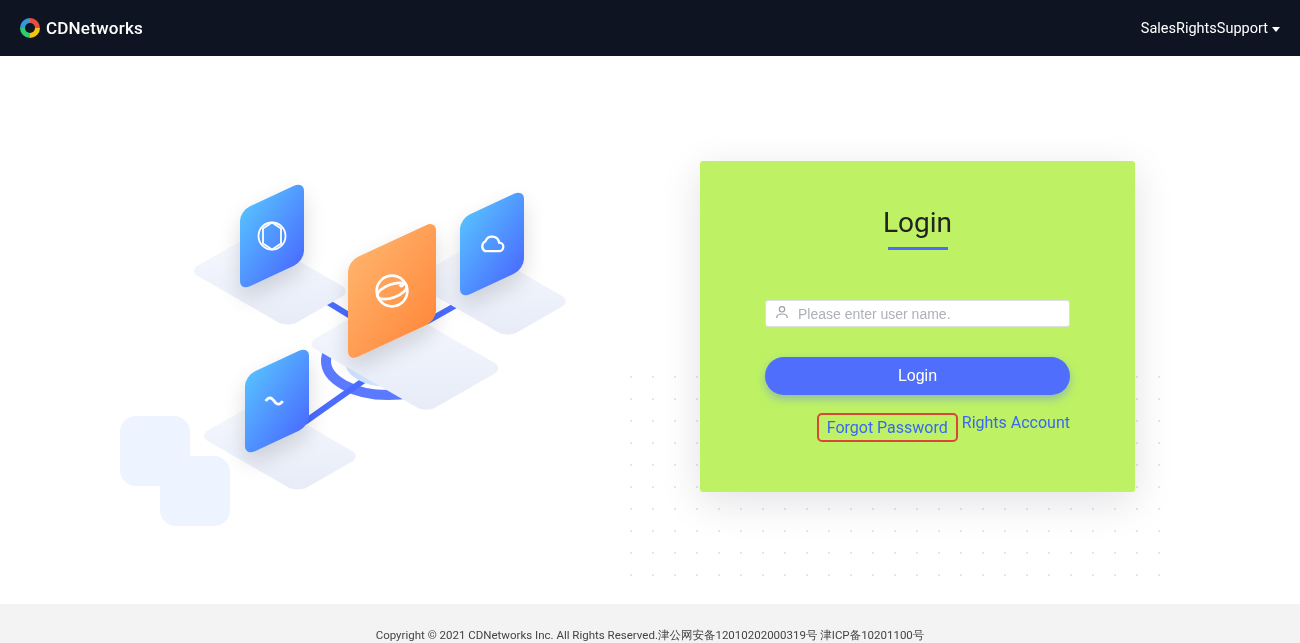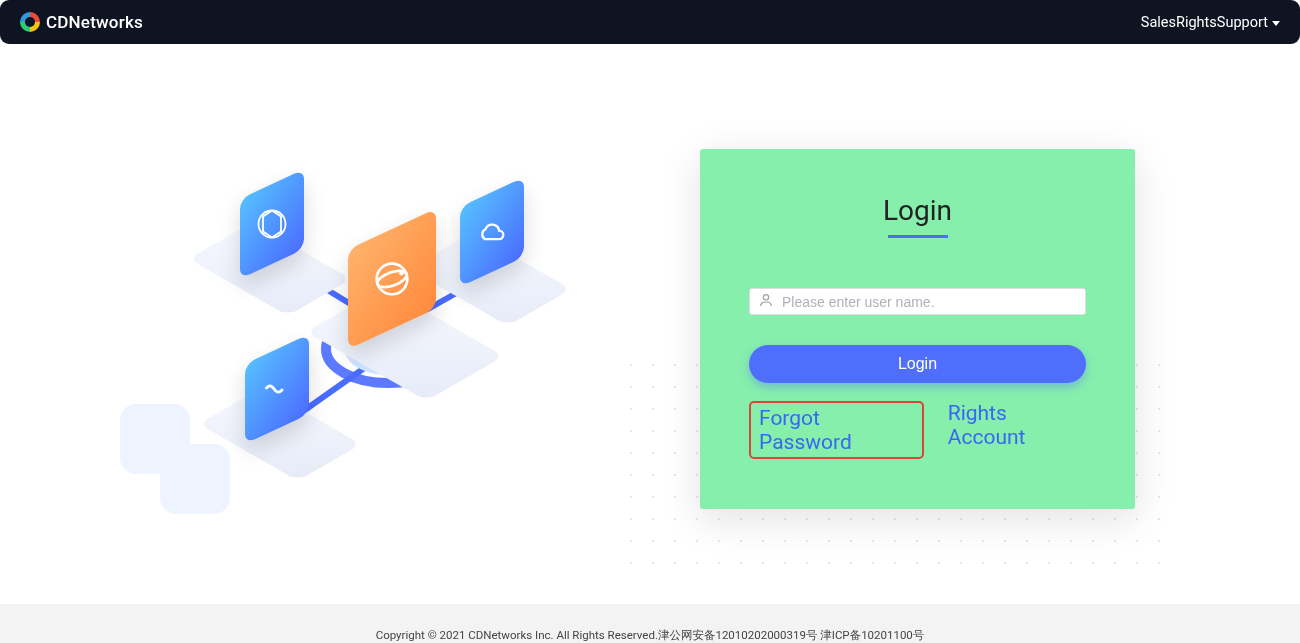--- a/index.html
+++ b/index.html
@@ -6,28 +6,27 @@
   body {
     font-family: -apple-system, BlinkMacSystemFont, "Segoe UI", Roboto, Arial, sans-serif;
     background: #fff;
     width: 1300px;
     height: 643px;
     overflow: hidden;
     position: relative;
   }
   
   .header {
-    height: 44px;
+    height: 56px;
     background: #0e1421;
     display: flex;
     align-items: center;
     justify-content: space-between;
     padding: 0 20px;
     color: #fff;
-    border-radius: 9px;
   }
   .brand {
     display: flex;
     align-items: center;
     gap: 6px;
   }
   .brand-logo {
     width: 20px;
     height: 20px;
     border-radius: 50%;
@@ -110,22 +109,22 @@
   .link-line {
     position:absolute; stroke:#4a6cff; stroke-width:6; fill:none;
   }
 
   
   .card {
     position:absolute;
     left: 700px;
     top: 105px;
     width: 435px;
-    padding: 45px 49px 50px;
-    background: #86efac;
+    padding: 45px 65px 50px;
+    background: #bef264;
     border-radius: 3px;
     box-shadow: 0 10px 40px rgba(17,20,45,0.12);
   }
   .card h1 {
     text-align:center;
     font-size: 28px;
     font-weight: 400;
     color: #222;
     margin-bottom: 8px;
   }
@@ -163,23 +162,23 @@
     background: #4f6efc;
     color:#fff;
     font-size: 16px;
     cursor:pointer;
     box-shadow: 0 4px 10px rgba(79,110,252,0.4);
     margin-top: 4px;
   }
   .links-row {
     display:flex;
     justify-content:flex-end;
-    gap: 24px;
+    gap: 4px;
     margin-top: 18px;
-    font-size: 21px;
+    font-size: 16px;
   }
   .links-row a {
     color:#3867f6; text-decoration:none; cursor:pointer;
   }
   .forgot-highlight {
     border: 2px solid #d9463a;
     border-radius: 5px;
     padding: 3px 8px;
   }
 

